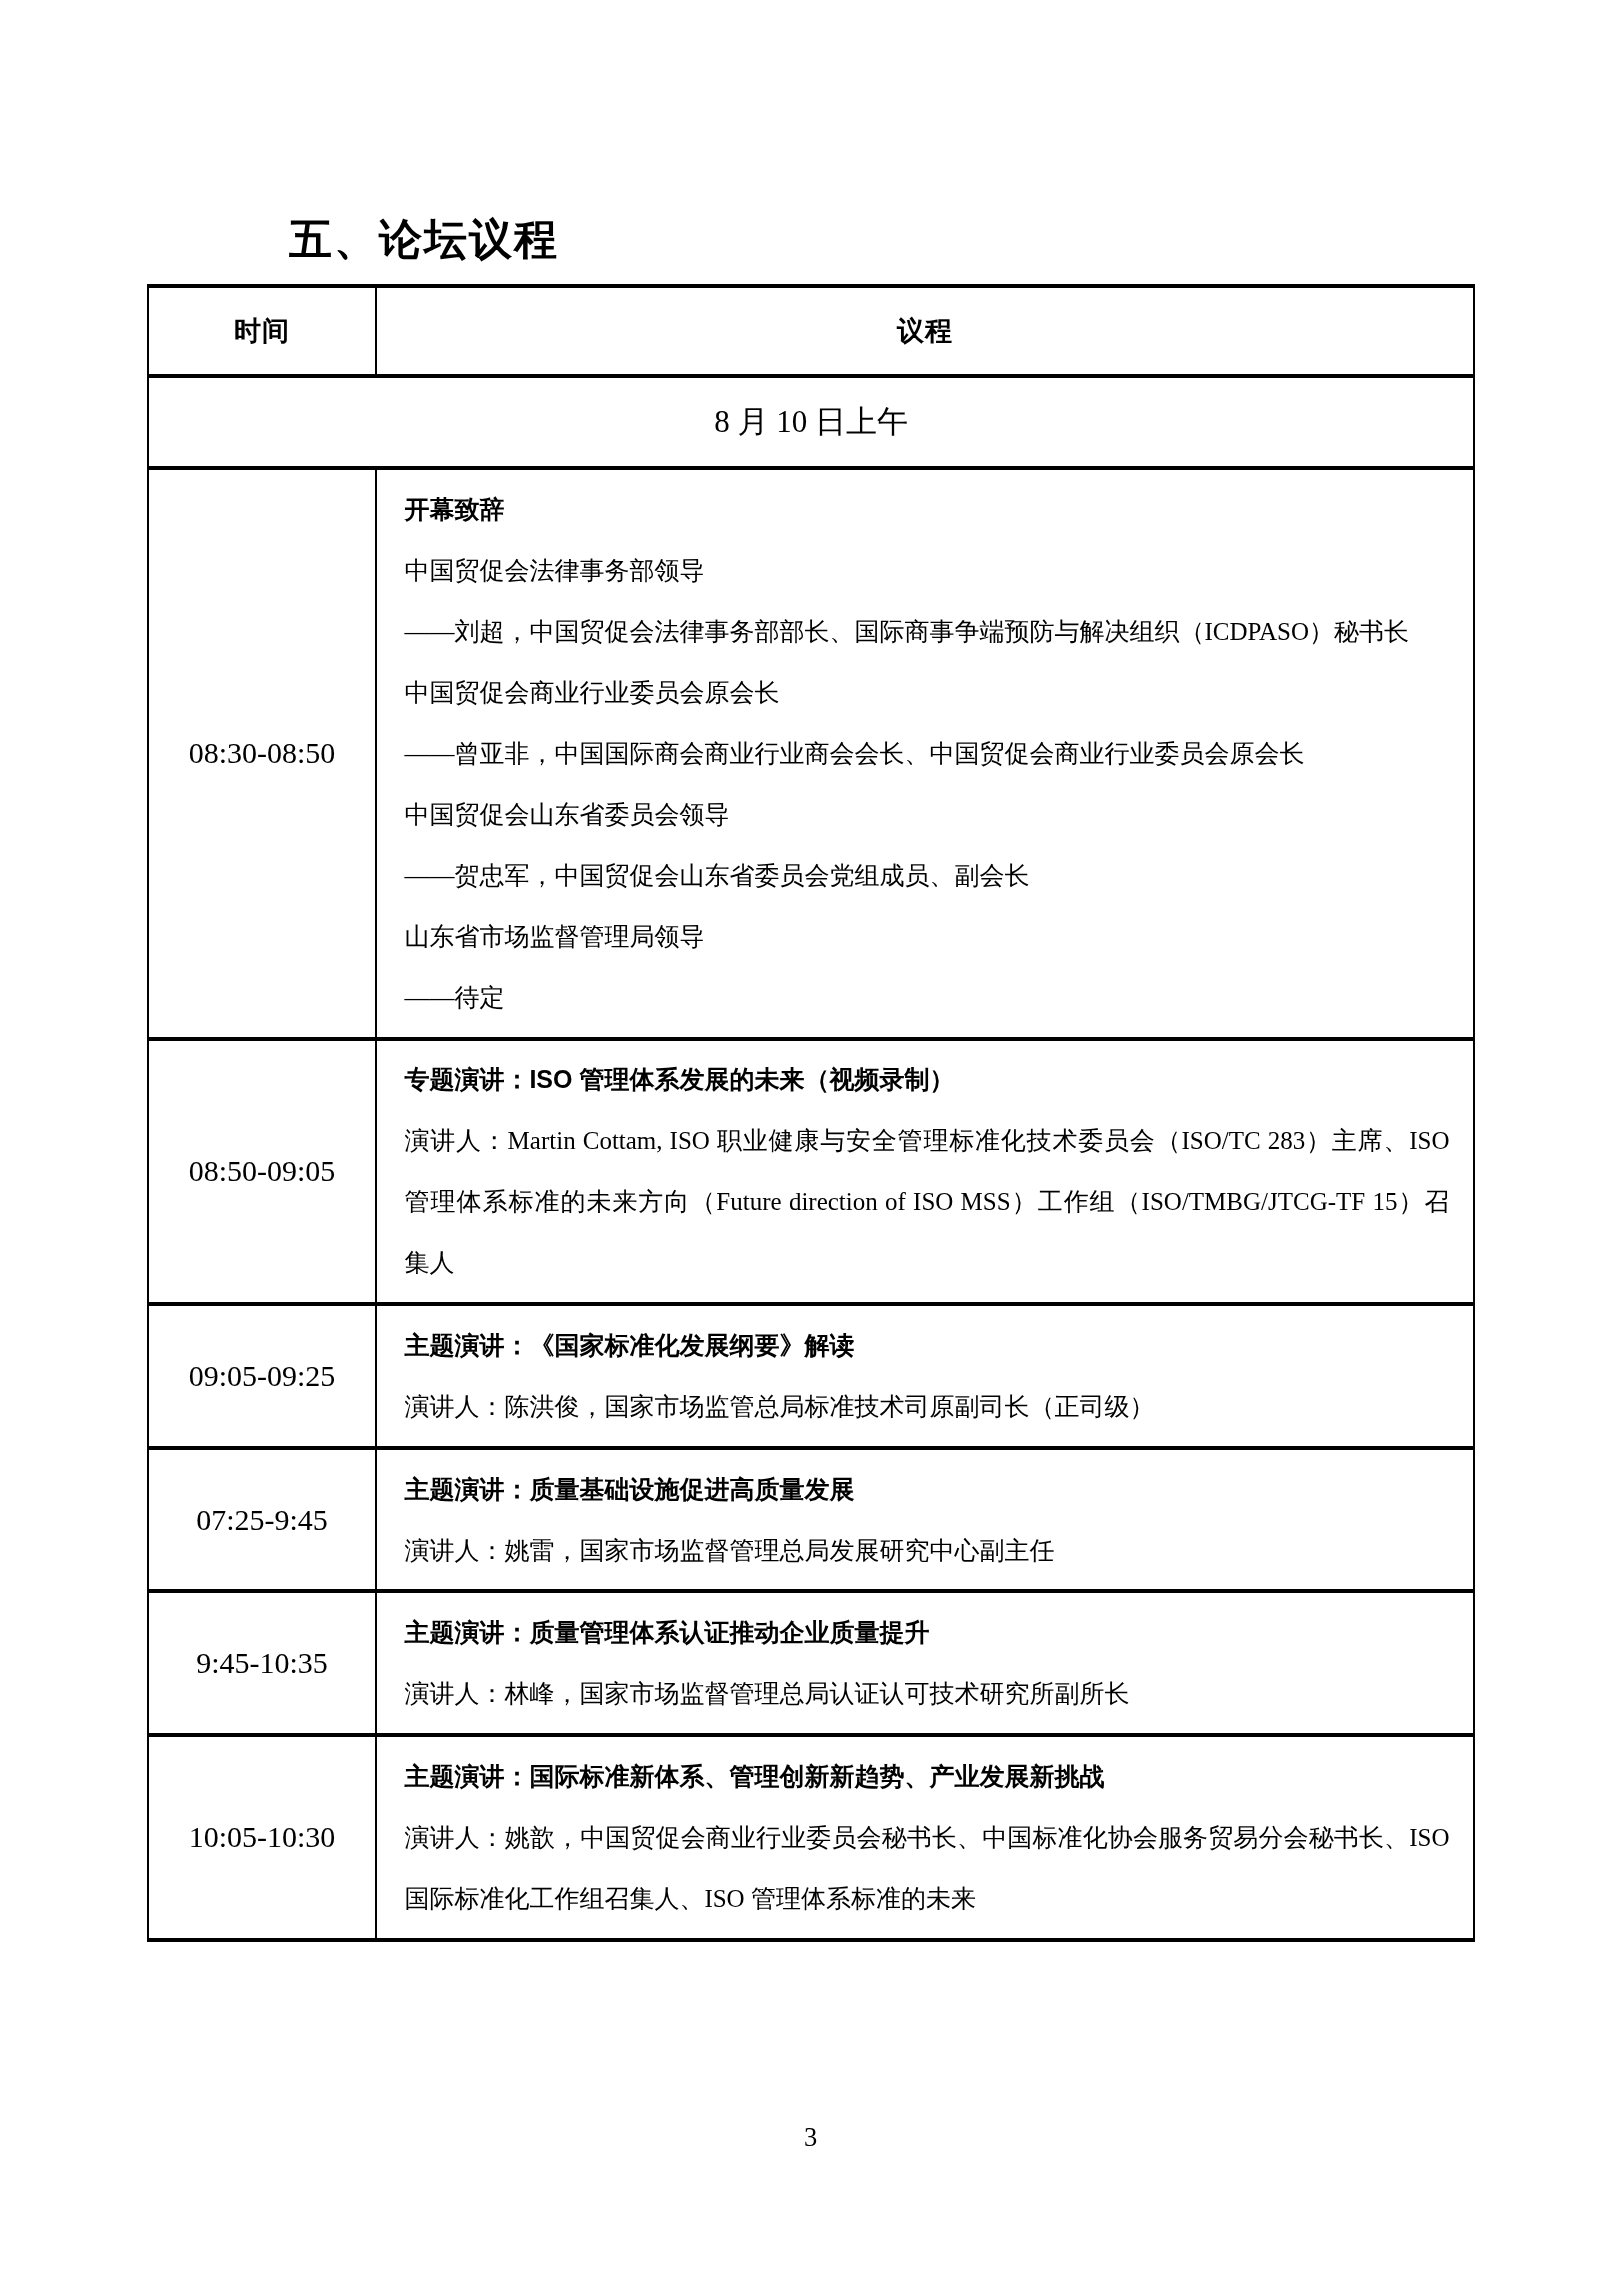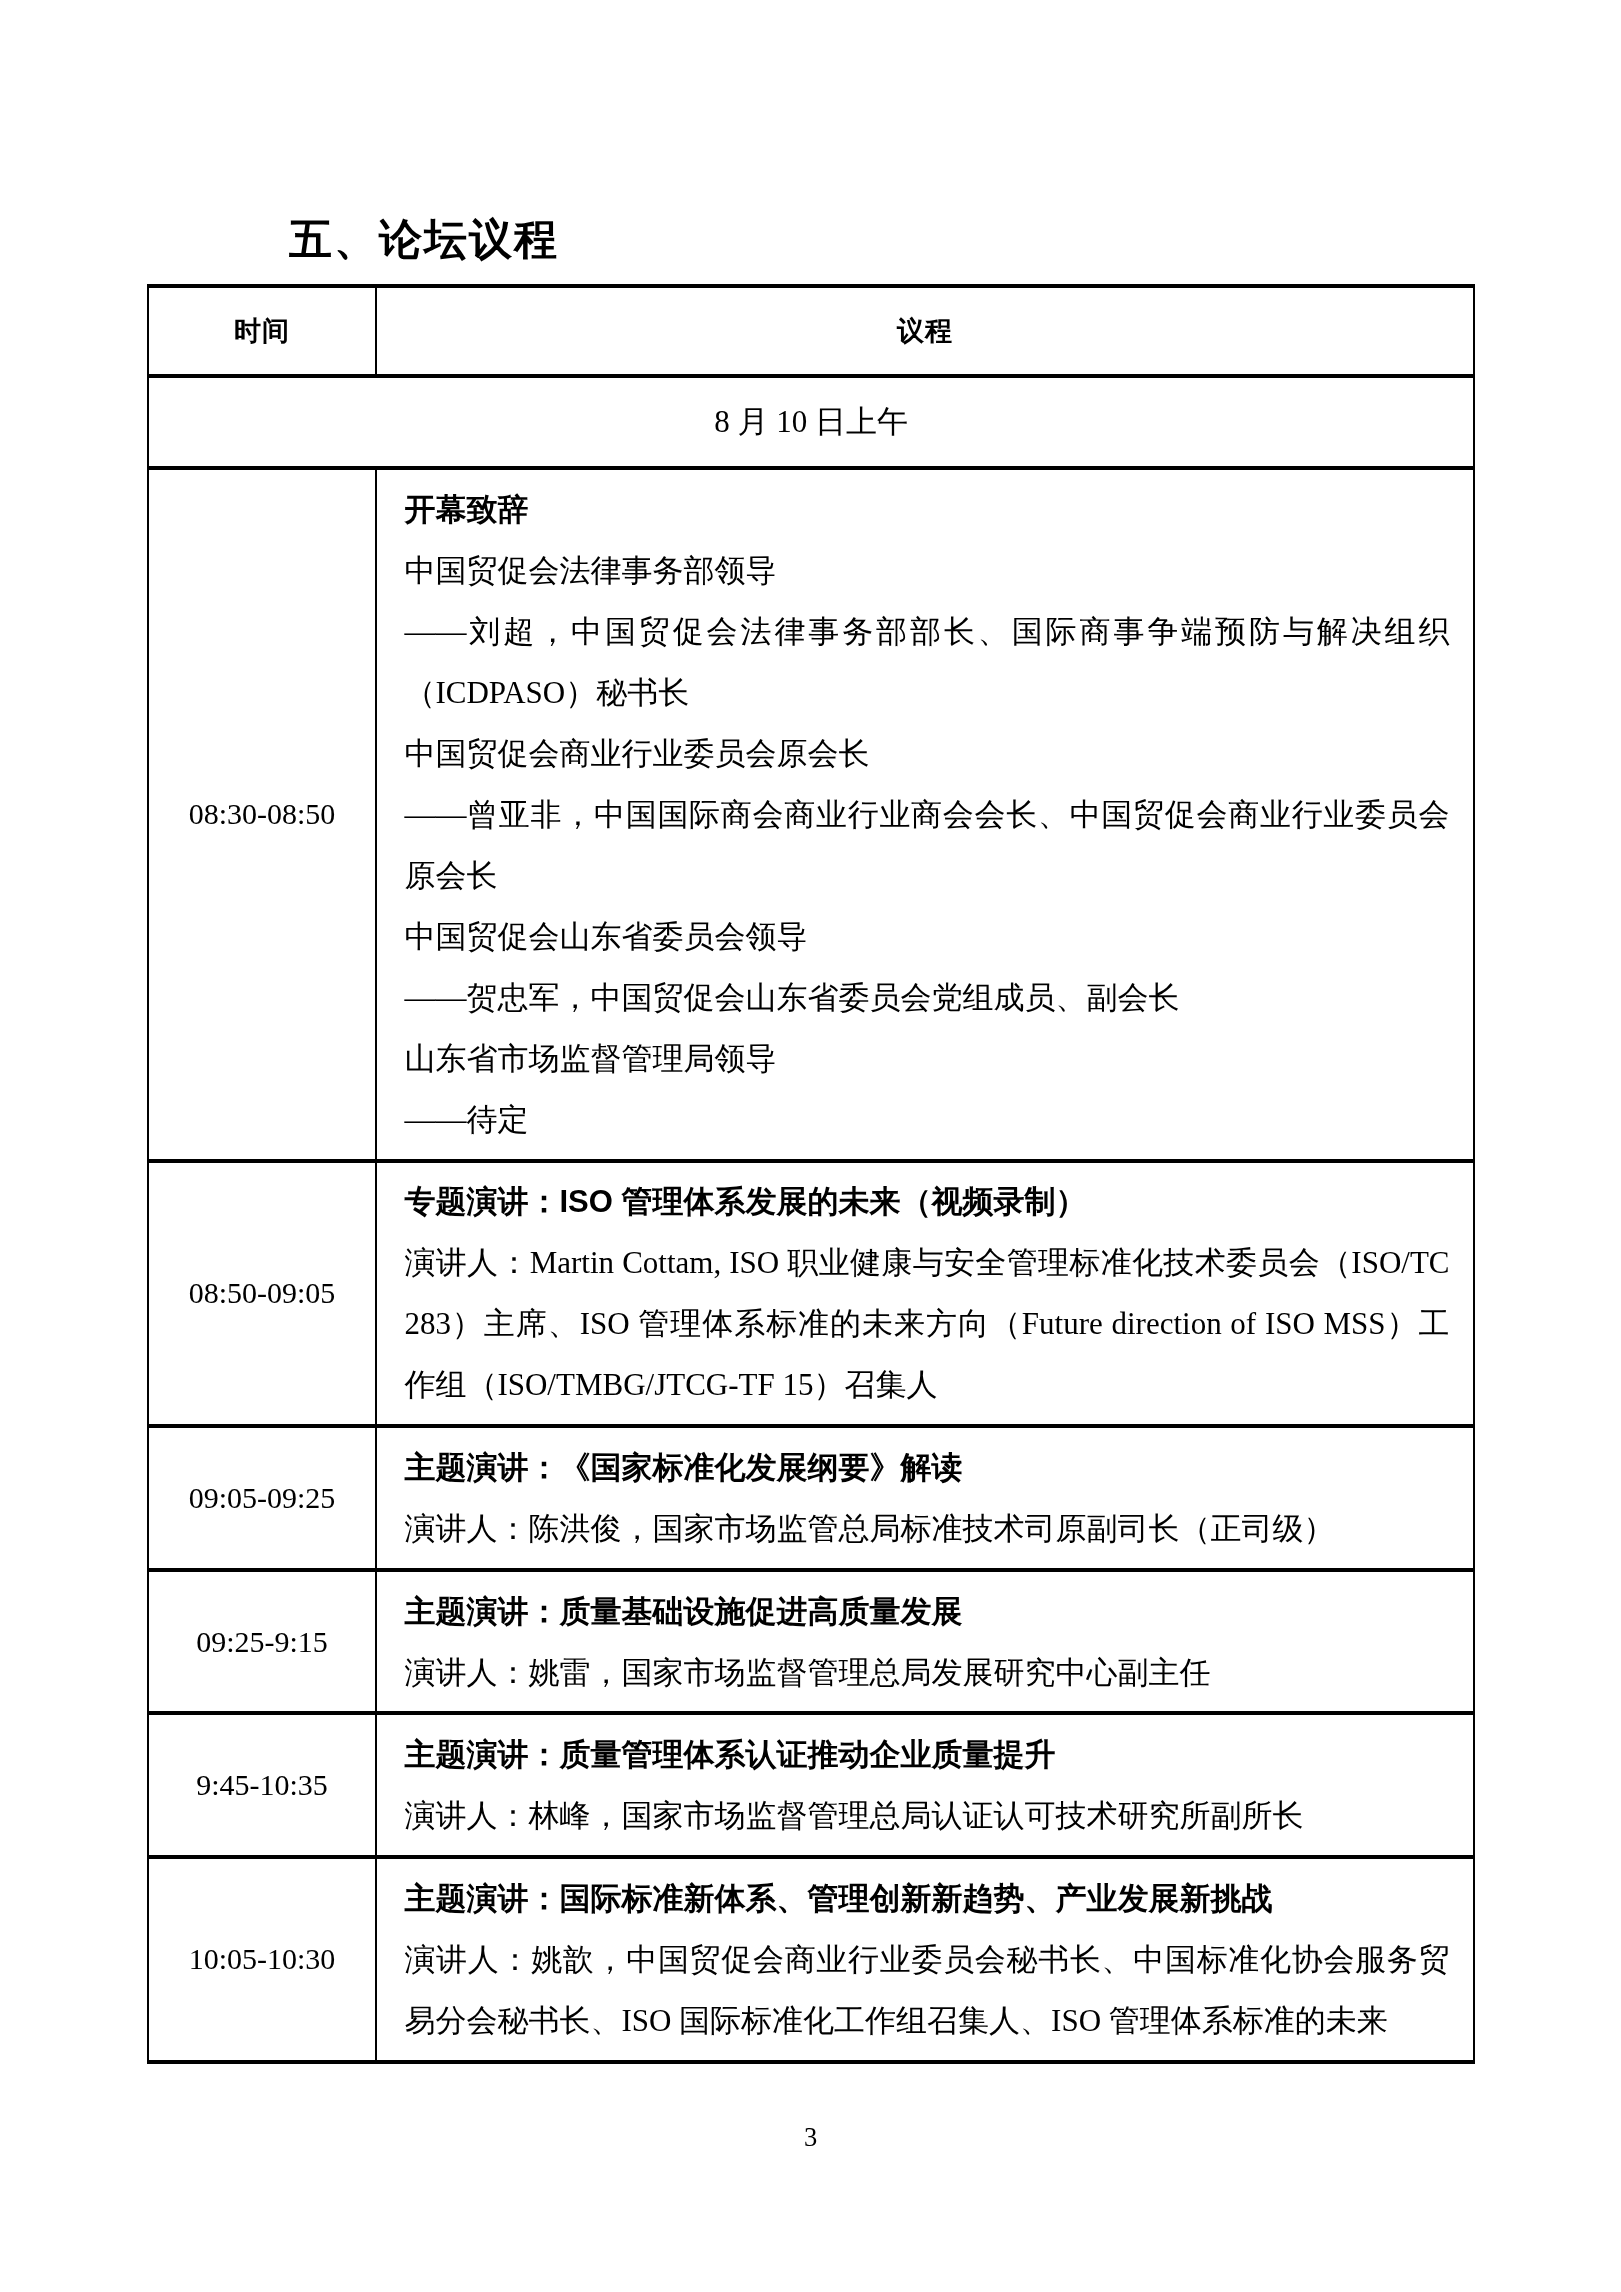--- a/index.html
+++ b/index.html
@@ -61,21 +61,21 @@
   td.time-cell {
     font-size: 30px;
     text-align: center;
     white-space: nowrap;
   }
   td.agenda-cell {
     padding: 8.8px 23.5px 8.8px 27.4px;
   }
   .para {
     margin: 0;
-    font-size: 31px;
+    font-size: 25px;
     line-height: 61px;
     text-align: justify;
     text-justify: inter-character;
   }
   .para.bold {
     font-family: "Liberation Sans", "DejaVu Sans", sans-serif;
     font-weight: bold;
   }
   .page-number {
     position: absolute;
@@ -132,21 +132,21 @@
             </td>
           </tr>
           <tr>
             <td class="time-cell">09:05-09:25</td>
             <td class="agenda-cell">
               <p class="para bold">主题演讲：《国家标准化发展纲要》解读</p>
               <p class="para">演讲人：陈洪俊，国家市场监管总局标准技术司原副司长（正司级）</p>
             </td>
           </tr>
           <tr>
-            <td class="time-cell">09:25-9:15</td>
+            <td class="time-cell">07:25-9:45</td>
             <td class="agenda-cell">
               <p class="para bold">主题演讲：质量基础设施促进高质量发展</p>
               <p class="para">演讲人：姚雷，国家市场监督管理总局发展研究中心副主任</p>
             </td>
           </tr>
           <tr>
             <td class="time-cell">9:45-10:35</td>
             <td class="agenda-cell">
               <p class="para bold">主题演讲：质量管理体系认证推动企业质量提升</p>
               <p class="para">演讲人：林峰，国家市场监督管理总局认证认可技术研究所副所长</p>

